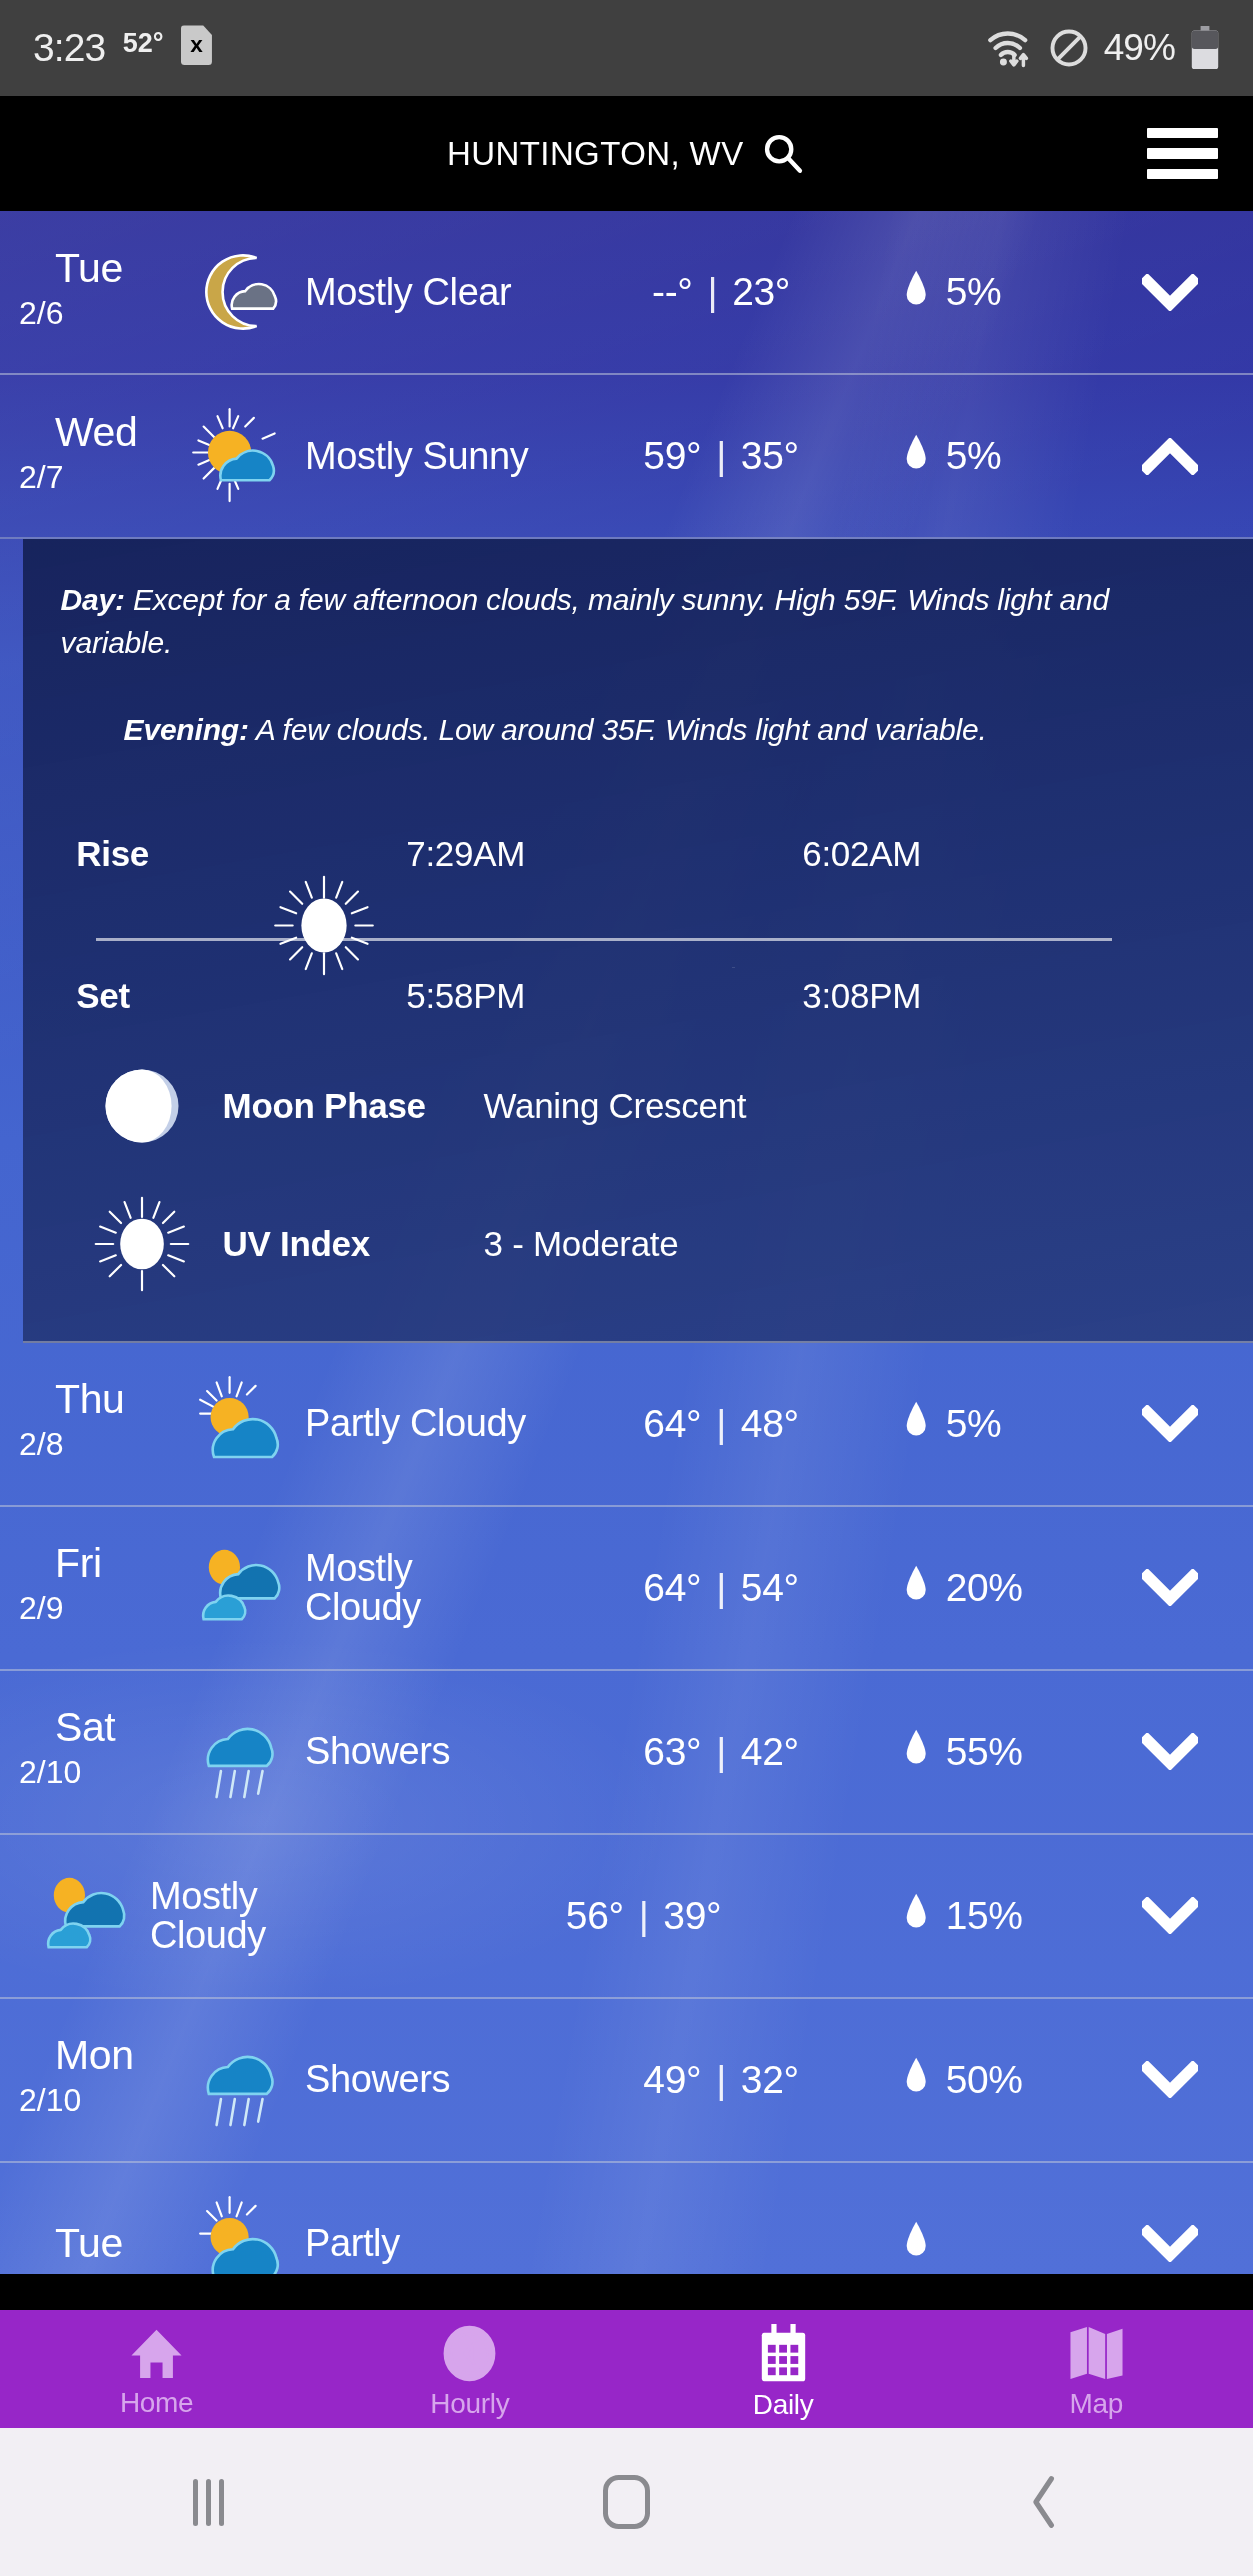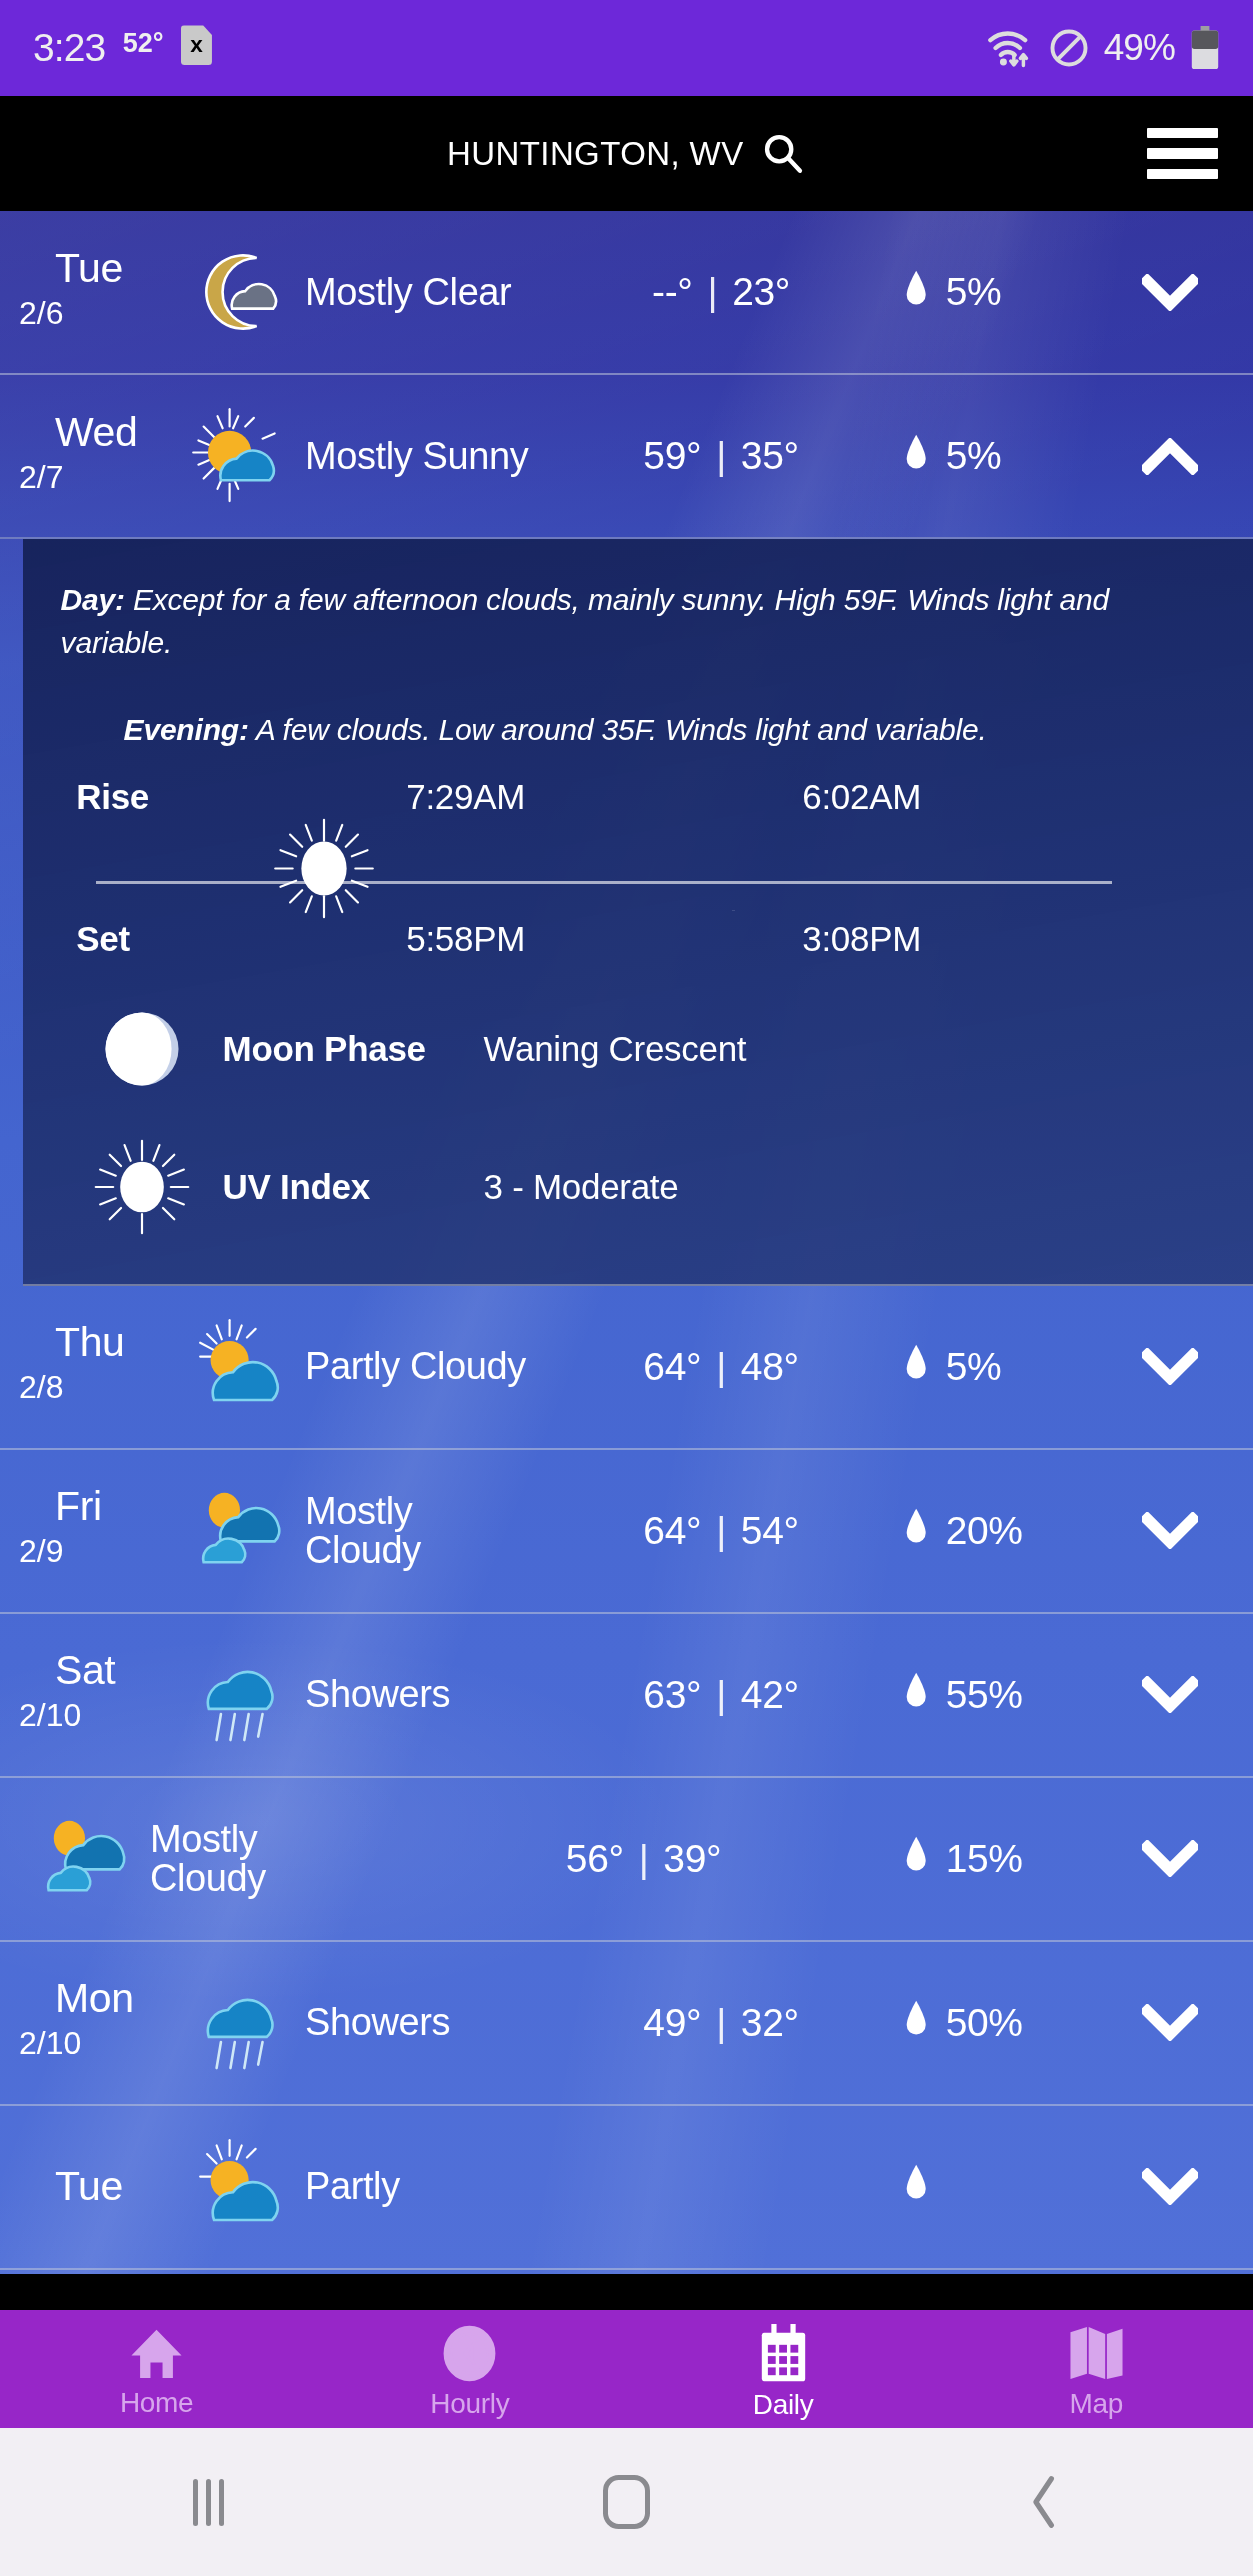--- a/index.html
+++ b/index.html
@@ -7,21 +7,21 @@
     width: 1253px; height: 2576px;
     background: #000;
     font-family: "Liberation Sans", sans-serif;
     overflow: hidden;
   }
   #app { position: relative; width: 1253px; height: 2576px; overflow: hidden; }
 
   
   .statusbar {
     position: absolute; top: 0; left: 0; width: 1253px; height: 96px;
-    background: #6d28d9; color: #e8e8e8;
+    background: #404040; color: #e8e8e8;
     display: flex; align-items: center; justify-content: space-between;
     padding: 0 33px;
   }
   .sb-left { display: flex; align-items: center; gap: 17.4px; }
   .sb-clock { font-size: 39px; font-weight: 400; letter-spacing: -0.9px; color:#efefef; }
   .sb-temp { font-size: 27px; font-weight: 700; position: relative; top:-4.4px; color:#efefef;}
   .sb-simicon {
     width: 31px; height: 40px; background: #c9c9c9; border-radius: 3.5px;
     position: relative; top: -2.6px;
     clip-path: polygon(0 0, 72% 0, 100% 24%, 100% 100%, 0 100%);
@@ -132,21 +132,21 @@
     position:relative; z-index:2;
     margin: 0 0 0 22.6px; width:1231px;
     background: linear-gradient(170deg, rgba(20,32,86,0.93) 0%, rgba(27,43,104,0.90) 45%, rgba(39,59,126,0.88) 100%);
     padding: 40px 38px 49px 38px;
     border-bottom:2.6px solid rgba(190,196,216,0.55);
   }
   .detail-txt { color:#fff; font-size:30px; line-height:1.42; font-weight:400; letter-spacing:-0.2px;font-style:italic;}
   .detail-txt b { font-weight:700; }
   .detail-evening { margin-top:45px; padding-left:63px; }
 
-  .riseset { margin-top:25px; position:relative; padding-left:15.7px; }
+  .riseset { margin-top:82px; position:relative; padding-left:15.7px; }
   .rs-line {
     position:absolute; left:35px; right:104px; top:104px;
     height:3.5px; background:rgba(255,255,255,0.62);
   }
   .rs-grid { position:relative; display:grid; grid-template-columns: 165px 165px 235px 161px 1fr; }
   .rs-lbl { color:#fff; font-size:35px; font-weight:700; letter-spacing:-0.3px; }
   .rs-val { color:#fff; font-size:35px; font-weight:400; letter-spacing:-0.3px; }
   .rs-cell-mid { display:flex; align-items:center; justify-content:center; }
   .rs-r1 { height:91px; display:flex; align-items:flex-start; }
   .rs-r3 { height:91px; display:flex; align-items:flex-end; }

